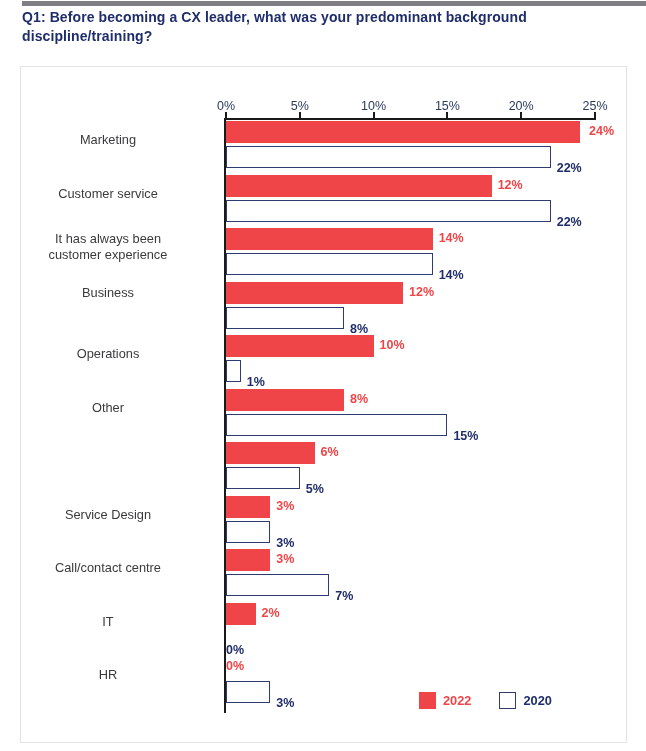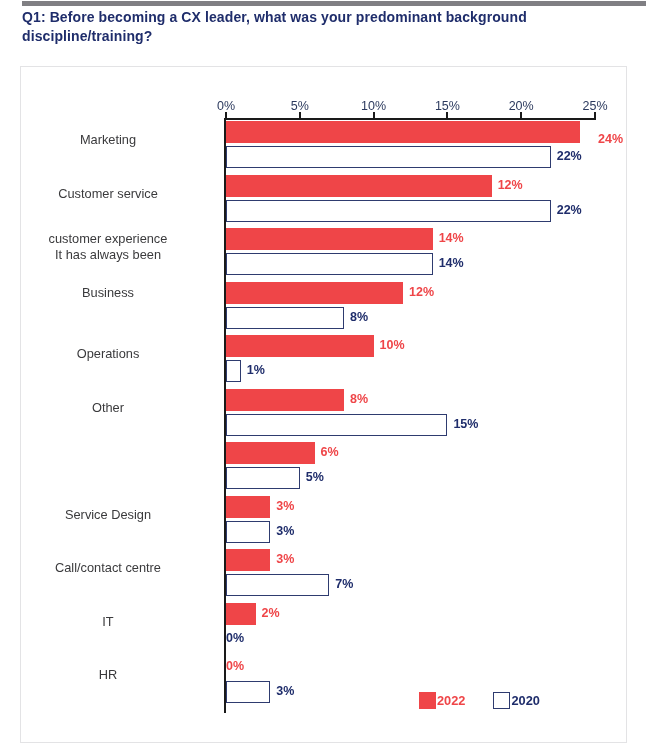--- a/index.html
+++ b/index.html
@@ -147,35 +147,35 @@
   }
 
   .val {
     position: absolute;
     top: 3px;
     font-size: 12.5px;
     font-weight: bold;
     white-space: nowrap;
   }
   .val.red { color: #ef4548; }
-  .val.navy { color: #1f2d6b; }
+  .val.navy { color: #1f2d6b; margin-top: 12px; }
 
   
   .legend {
     position: absolute;
     left: 398px;
     top: 625px;
     display: flex;
     align-items: center;
     gap: 28px;
   }
   .legend-item {
     display: flex;
     align-items: center;
-    gap: 1px;
+    gap: 7px;
   }
   .swatch {
     width: 17px;
     height: 17px;
     box-sizing: border-box;
   }
   .swatch.red { background: #ef4548; }
   .swatch.outline { background: #ffffff; border: 1.8px solid #2e3b6f; }
   .legend-label {
     font-size: 12.8px;
@@ -212,21 +212,21 @@
     <div class="axis-line-h"></div>
     <div class="axis-line-v"></div>
 
     <div class="rows" id="rows">
         <div class="group">
           <div class="cat-label one-line">
             <div>Marketing</div>
           </div>
           <div class="barwrap r2022" style="width: 354.24px;">
             <div class="bar red" style="width: 354.24px;"></div>
-            <div class="val red" style="left: 372px; margin-top: 8px;">24%</div>
+            <div class="val red" style="left: 363px;">24%</div>
           </div>
           <div class="barwrap r2020" style="width: 324.72px;">
             <div class="bar outline" style="width: 324.72px;"></div>
             <div class="val navy" style="left: 330.72px;">22%</div>
           </div>
         </div>
         <div class="group">
           <div class="cat-label one-line">
             <div>Customer service</div>
           </div>
@@ -234,22 +234,22 @@
             <div class="bar red" style="width: 265.68px;"></div>
             <div class="val red" style="left: 271.68px;">12%</div>
           </div>
           <div class="barwrap r2020" style="width: 324.72px;">
             <div class="bar outline" style="width: 324.72px;"></div>
             <div class="val navy" style="left: 330.72px;">22%</div>
           </div>
         </div>
         <div class="group">
           <div class="cat-label two-line">
+            <div>It has always been</div>
             <div>customer experience</div>
-            <div>It has always been</div>
           </div>
           <div class="barwrap r2022" style="width: 206.64px;">
             <div class="bar red" style="width: 206.64px;"></div>
             <div class="val red" style="left: 212.64px;">14%</div>
           </div>
           <div class="barwrap r2020" style="width: 206.64px;">
             <div class="bar outline" style="width: 206.64px;"></div>
             <div class="val navy" style="left: 212.64px;">14%</div>
           </div>
         </div>

